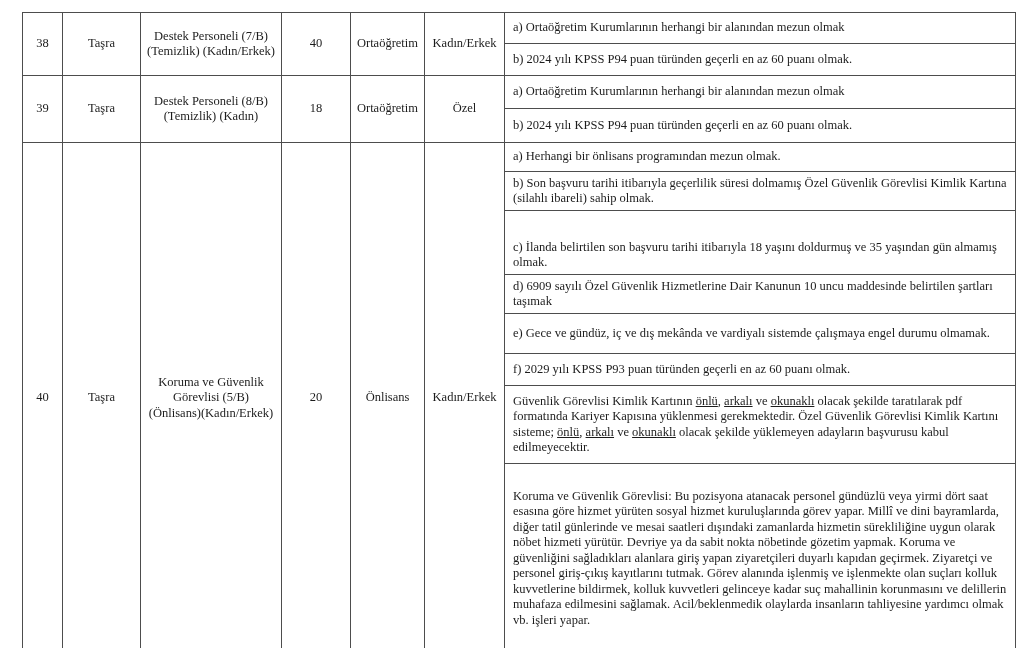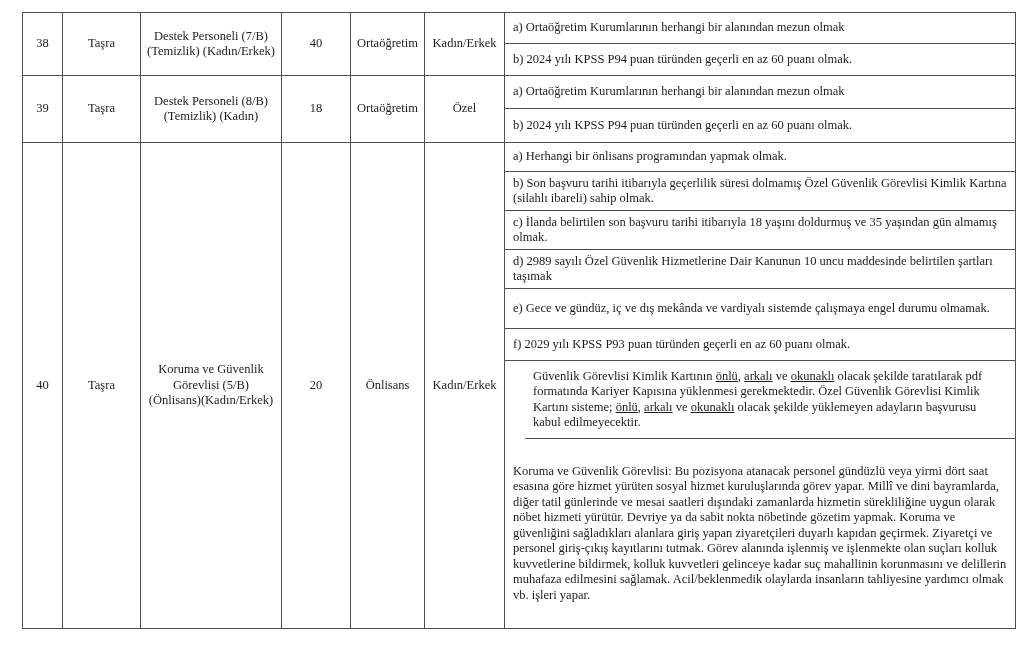--- a/index.html
+++ b/index.html
@@ -54,25 +54,25 @@
     border-bottom: none;
   }
   .req-text { margin: 0; }
   .u { text-decoration: underline; }
 
   
   .r38 .req-item { min-height: 31px; }
   .r39 .req-item { min-height: 33px; }
   .h-a { min-height: 29px; }
   .h-b { min-height: 39px; }
-  .h-c { min-height: 39px; }
+  .h-c { min-height: 39px; margin-top: 25px; }
   .h-d { min-height: 39px; }
   .h-e { min-height: 40px; }
   .h-f { min-height: 32px; }
-  .h-g { min-height: 78px; margin-left: 20px; }
+  .h-g { min-height: 78px; }
   .h-h { min-height: 189px; flex: 1; }
 </style>
 </head>
 <body>
 
 <div class="page">
   <table class="doc-table">
     <colgroup>
       <col style="width:40px">
         <col style="width:78px">
@@ -116,24 +116,24 @@
 
       <tr class="r40">
         <td class="c-center">40</td>
         <td class="c-center">Taşra</td>
         <td class="c-center">Koruma ve Güvenlik Görevlisi (5/B) (Önlisans)(Kadın/Erkek)</td>
         <td class="c-center">20</td>
         <td class="c-center">Önlisans</td>
         <td class="c-center">Kadın/Erkek</td>
         <td class="c-req">
           <div class="req-stack">
-            <div class="req-item h-a">a) Herhangi bir önlisans programından yapmak olmak.</div>
+            <div class="req-item h-a">a) Herhangi bir önlisans programından mezun olmak.</div>
             <div class="req-item h-b">b) Son başvuru tarihi itibarıyla geçerlilik süresi dolmamış Özel Güvenlik Görevlisi Kimlik Kartına (silahlı ibareli) sahip olmak.</div>
             <div class="req-item h-c">c) İlanda belirtilen son başvuru tarihi itibarıyla 18 yaşını doldurmuş ve 35 yaşından gün almamış olmak.</div>
-            <div class="req-item h-d">d) 2989 sayılı Özel Güvenlik Hizmetlerine Dair Kanunun 10 uncu maddesinde belirtilen şartları taşımak</div>
+            <div class="req-item h-d">d) 6909 sayılı Özel Güvenlik Hizmetlerine Dair Kanunun 10 uncu maddesinde belirtilen şartları taşımak</div>
             <div class="req-item h-e">e) Gece ve gündüz, iç ve dış mekânda ve vardiyalı sistemde çalışmaya engel durumu olmamak.</div>
             <div class="req-item h-f">f) 2029 yılı KPSS P93 puan türünden geçerli en az 60 puanı olmak.</div>
             <div class="req-item h-g">
               <p class="req-text"><span>Güvenlik Görevlisi Kimlik Kartının </span><span class="u">önlü</span><span>, </span><span class="u">arkalı</span><span> ve </span><span class="u">okunaklı</span><span> olacak şekilde taratılarak pdf formatında Kariyer Kapısına yüklenmesi gerekmektedir. Özel Güvenlik Görevlisi Kimlik Kartını sisteme; </span><span class="u">önlü</span><span>, </span><span class="u">arkalı</span><span> ve </span><span class="u">okunaklı</span><span> olacak şekilde yüklemeyen adayların başvurusu kabul edilmeyecektir.</span></p>
             </div>
             <div class="req-item h-h">Koruma ve Güvenlik Görevlisi: Bu pozisyona atanacak personel gündüzlü veya yirmi dört saat esasına göre hizmet yürüten sosyal hizmet kuruluşlarında görev yapar. Millî ve dini bayramlarda, diğer tatil günlerinde ve mesai saatleri dışındaki zamanlarda hizmetin sürekliliğine uygun olarak nöbet hizmeti yürütür. Devriye ya da sabit nokta nöbetinde gözetim yapmak. Koruma ve güvenliğini sağladıkları alanlara giriş yapan ziyaretçileri duyarlı kapıdan geçirmek. Ziyaretçi ve personel giriş-çıkış kayıtlarını tutmak. Görev alanında işlenmiş ve işlenmekte olan suçları kolluk kuvvetlerine bildirmek, kolluk kuvvetleri gelinceye kadar suç mahallinin korunmasını ve delillerin muhafaza edilmesini sağlamak. Acil/beklenmedik olaylarda insanların tahliyesine yardımcı olmak vb. işleri yapar.</div>
           </div>
         </td>
       </tr>
 

